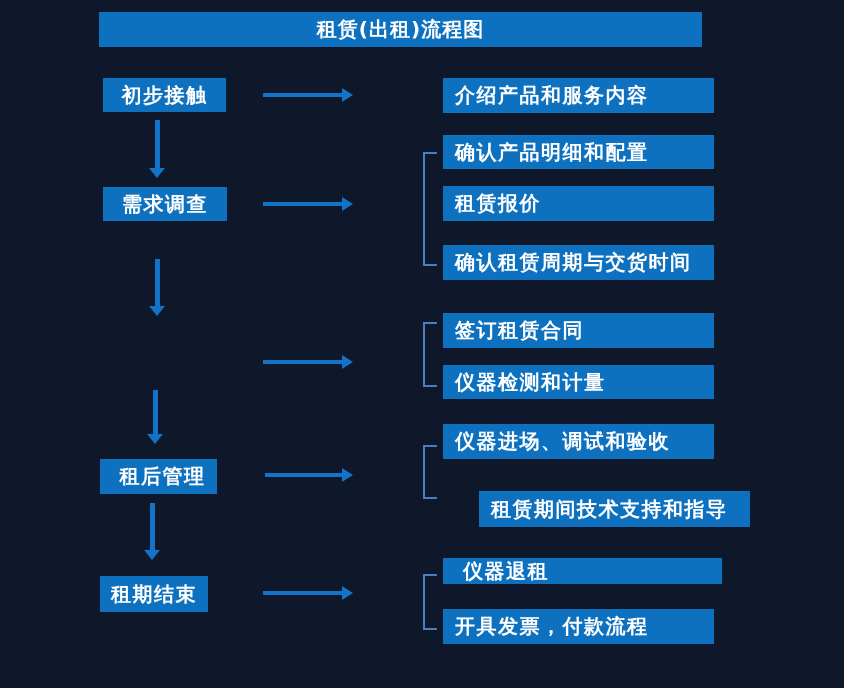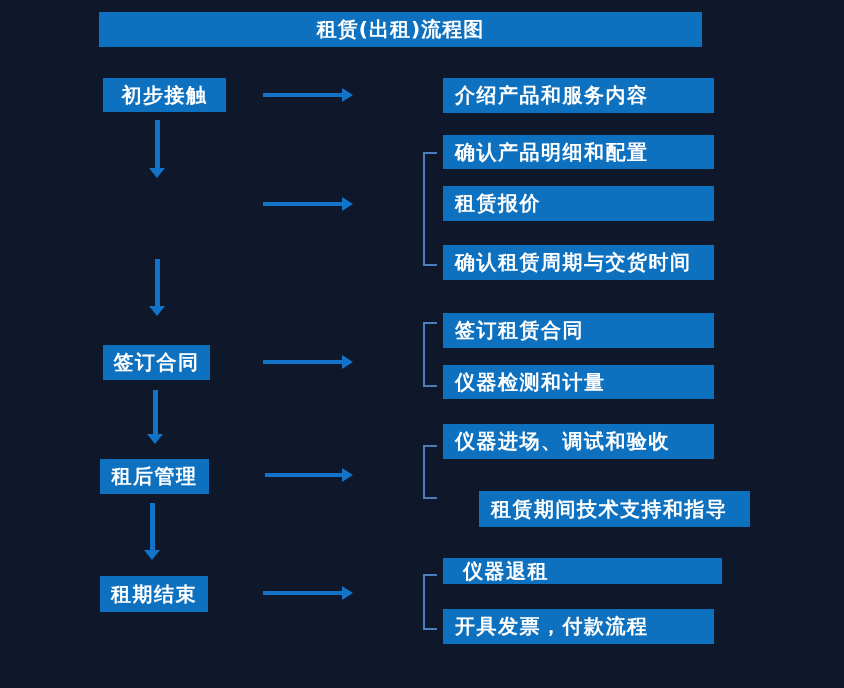--- a/index.html
+++ b/index.html
@@ -61,22 +61,22 @@
   }
 </style>
 </head>
 <body>
 
 <div class="canvas">
 
   <div class="title-bar">租赁(出租)流程图</div>
 
   <div class="node stage" style="left:103px; top:78px;  width:123px; height:34px;">初步接触</div>
-  <div class="node stage" style="left:103px; top:345px; width:107px; height:35px;">签订合同</div>
-  <div class="node stage" style="left:100px; top:459px; width:109px; height:35px;">租后管理</div>
+  <div class="node stage" style="left:103px; top:187px; width:124px; height:34px;">需求调查</div>
+  <div class="node stage" style="left:100px; top:459px; width:109px; height:35px;padding-left:8px;">租后管理</div>
   <div class="node stage" style="left:100px; top:576px; width:108px; height:36px;">租期结束</div>
 
   <div class="node output" style="left:443px; top:78px;  width:259px; height:35px;">介绍产品和服务内容</div>
   <div class="node output" style="left:443px; top:135px; width:259px; height:34px;">确认产品明细和配置</div>
   <div class="node output" style="left:443px; top:186px; width:259px; height:35px;">租赁报价</div>
   <div class="node output" style="left:443px; top:245px; width:259px; height:35px;">确认租赁周期与交货时间</div>
   <div class="node output" style="left:443px; top:313px; width:259px; height:35px;">签订租赁合同</div>
   <div class="node output" style="left:443px; top:365px; width:259px; height:34px;">仪器检测和计量</div>
   <div class="node output" style="left:443px; top:424px; width:259px; height:35px;">仪器进场、调试和验收</div>
   <div class="node output" style="left:443px; top:491px; width:259px; height:36px;margin-left:36px;">租赁期间技术支持和指导</div>

